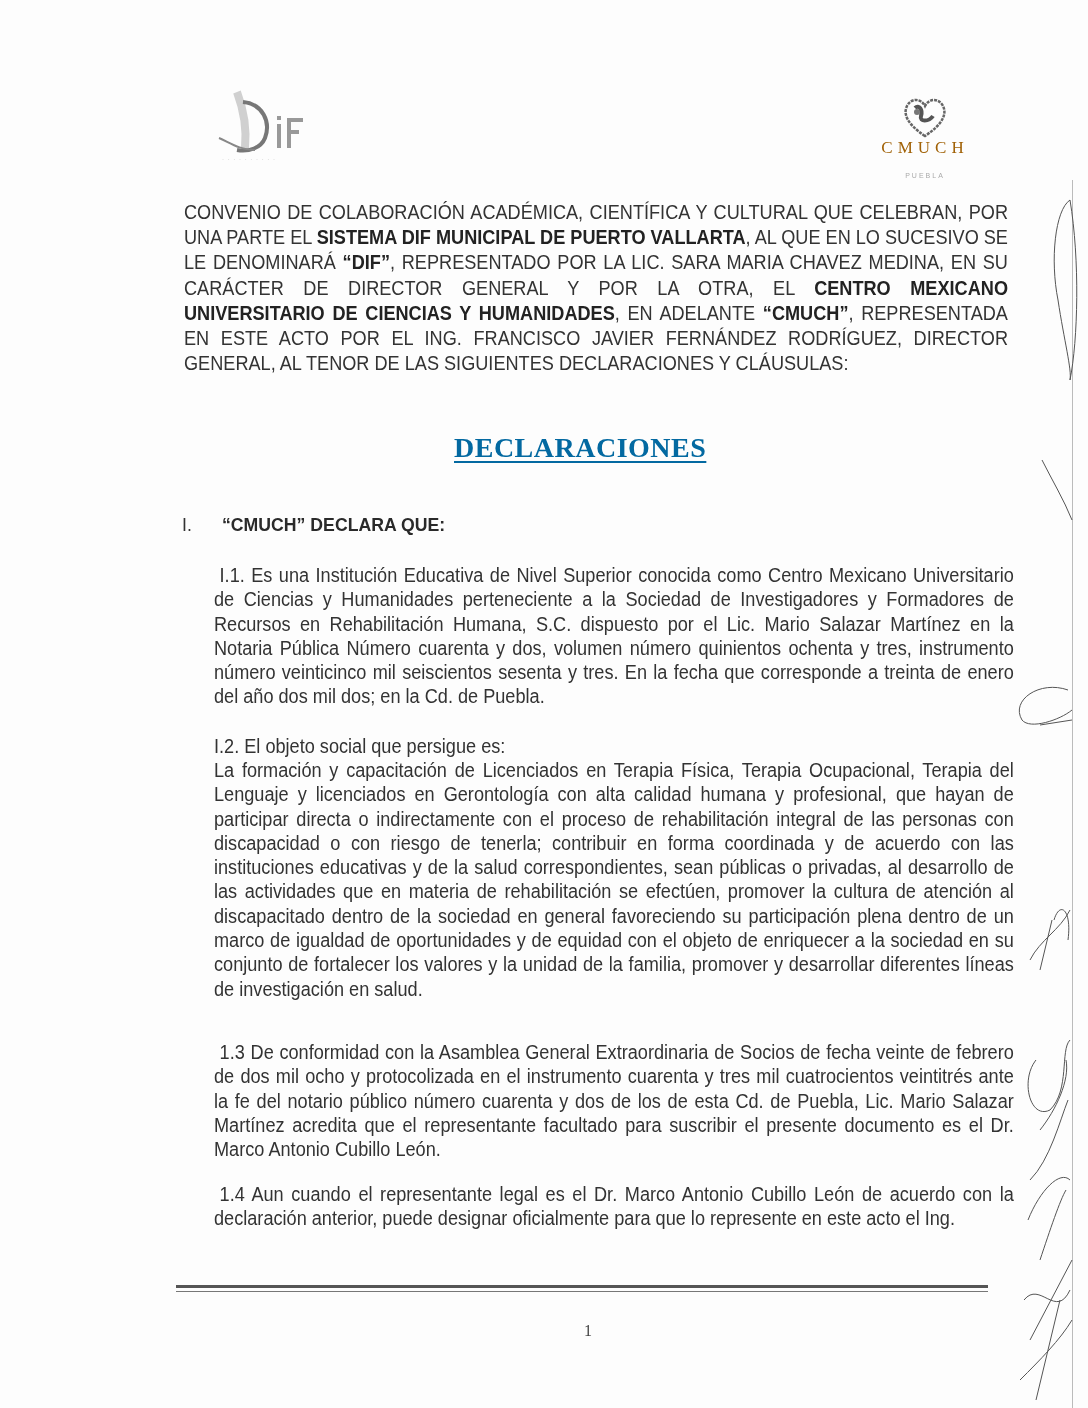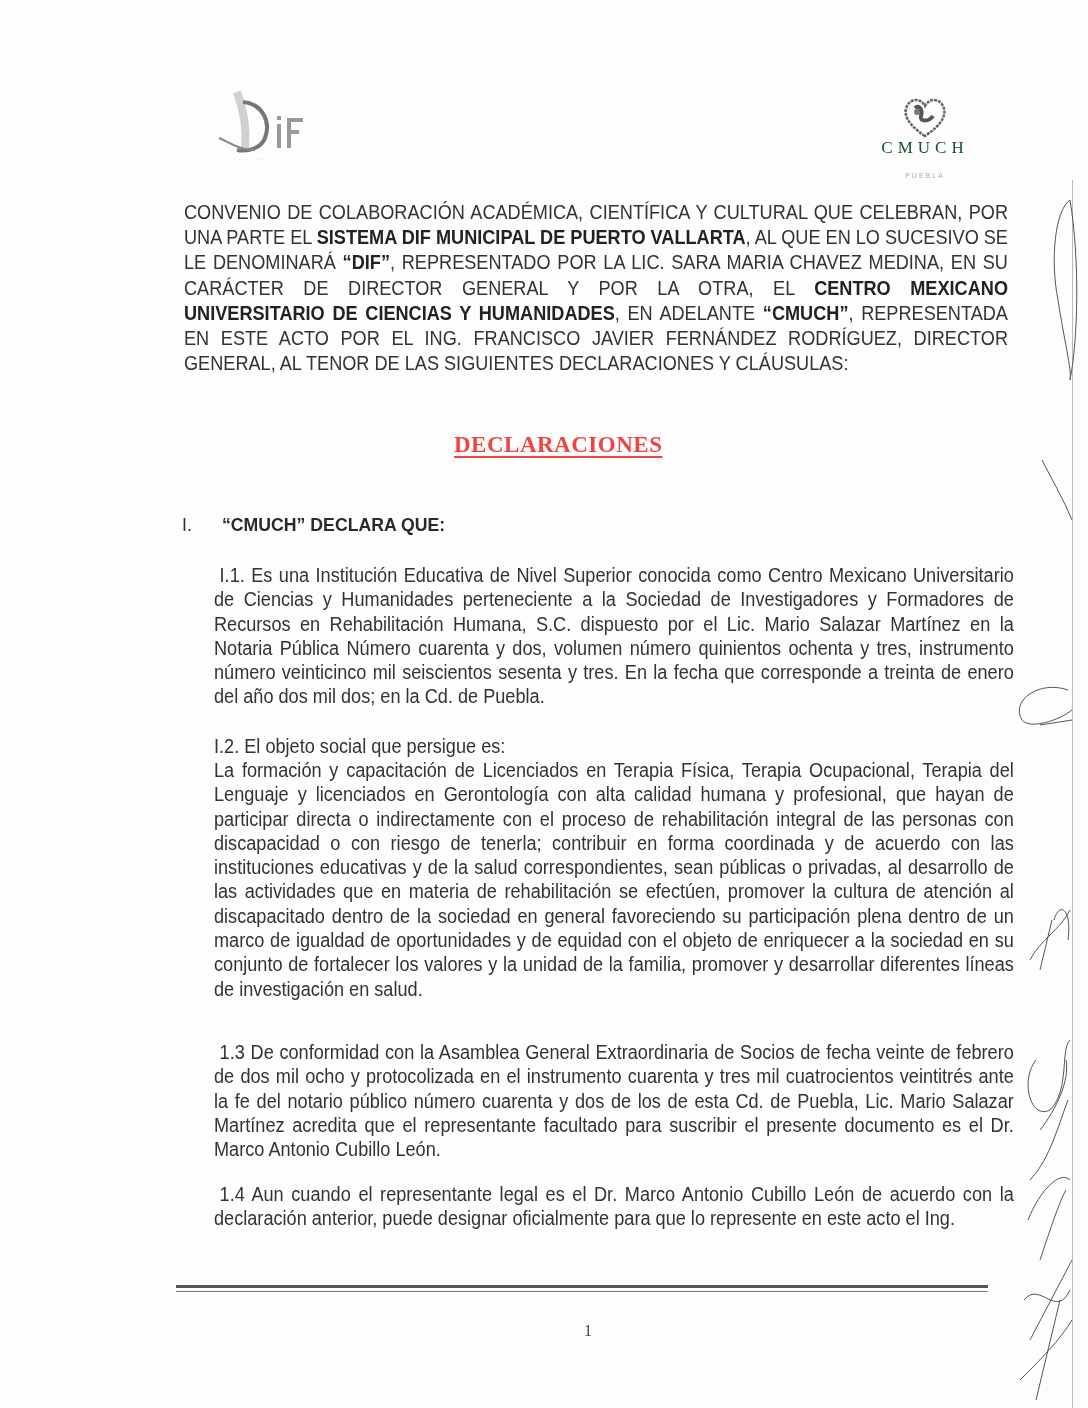--- a/index.html
+++ b/index.html
@@ -5,28 +5,28 @@
     html, body { margin: 0; padding: 0; background: #ffffff; }
     body { width: 1088px; height: 1408px; position: relative; overflow: hidden; color: #2a2a2a; }
     .page { position: absolute; left: 0; top: 0; width: 1088px; height: 1408px; background: #fdfdfd; }
 
     .logo-dif { position: absolute; left: 215px; top: 88px; width: 110px; height: 70px; }
     .logo-dif svg { width: 100%; height: 100%; }
     .logo-dif-sub { position: absolute; left: 222px; top: 156px; font-family: "Liberation Sans", sans-serif; font-size: 6px; color: #aaa; letter-spacing: 1px; }
 
     .logo-cmuch { position: absolute; left: 870px; top: 96px; width: 110px; height: 90px; text-align: center; }
     .logo-cmuch svg { width: 48px; height: 42px; display: block; margin: 0 auto; }
-    .logo-cmuch-name { font-family: "Liberation Serif", serif; font-size: 17px; letter-spacing: 5px; color: #14532d; margin-top: 0px; }
+    .logo-cmuch-name { font-family: "Liberation Serif", serif; font-size: 17px; letter-spacing: 5px; color: #a16207; margin-top: 0px; }
     .logo-cmuch-sub { font-family: "Liberation Sans", sans-serif; font-size: 7px; letter-spacing: 2px; color: #aaa; margin-top: 14px; }
 
     .text { font-family: "Liberation Sans", sans-serif; font-stretch: condensed; color: #333; }
     .intro { position: absolute; left: 184px; top: 200px; width: 824px; font-size: 19.5px; line-height: 25.2px; text-align: justify; transform: scaleX(0.93); transform-origin: left top; width: 886px; }
     .intro b { font-weight: bold; color: #222; }
 
-    .heading { position: absolute; left: 454px; top: 432px; font-family: "Liberation Serif", serif; font-weight: bold; font-size: 23px; color: #ef4444; text-decoration: underline; text-decoration-thickness: 2px; text-underline-offset: 4px; letter-spacing: 0.5px; }
+    .heading { position: absolute; left: 454px; top: 432px; font-family: "Liberation Serif", serif; font-weight: bold; font-size: 28px; color: #0369a1; text-decoration: underline; text-decoration-thickness: 2px; text-underline-offset: 4px; letter-spacing: 0.5px; }
 
     .section-title { position: absolute; left: 182px; top: 514px; font-size: 19px; transform: scaleX(0.93); transform-origin: left top; white-space: nowrap; }
     .section-title .num { display: inline-block; width: 43px; }
     .section-title .label { font-weight: bold; color: #2a2a2a; }
 
     .para { position: absolute; left: 214px; width: 860px; font-size: 19.5px; line-height: 24.3px; text-align: justify; transform: scaleX(0.93); transform-origin: left top; }
     .para.p11 { top: 563px; }
     .para.p12-title { top: 734px; }
     .para.p12 { top: 758px; }
     .para.p13 { top: 1040px; }

